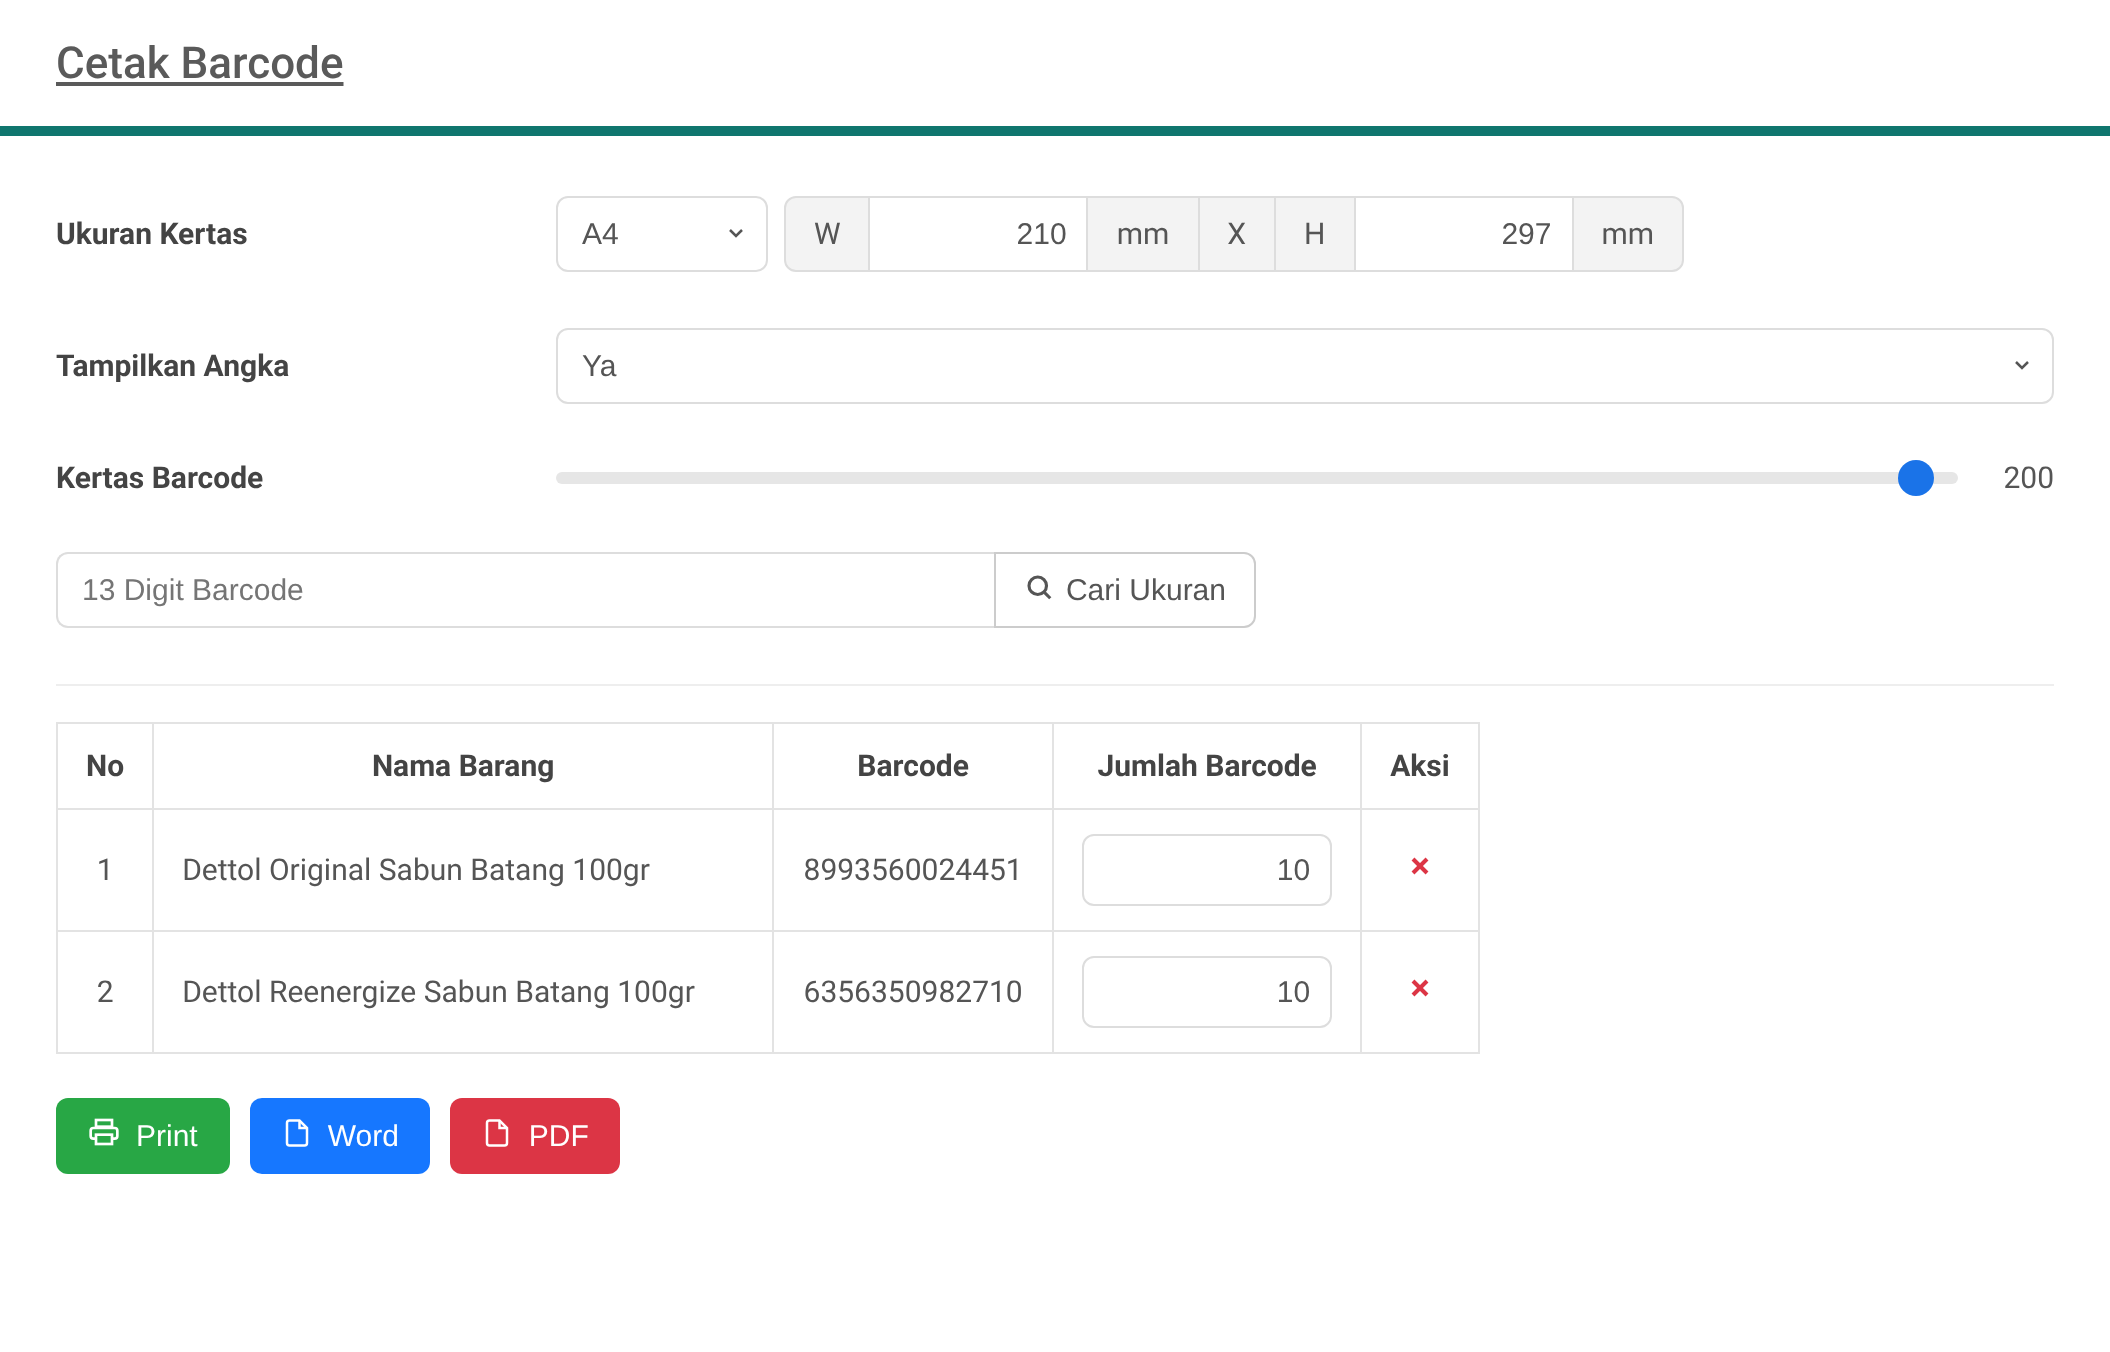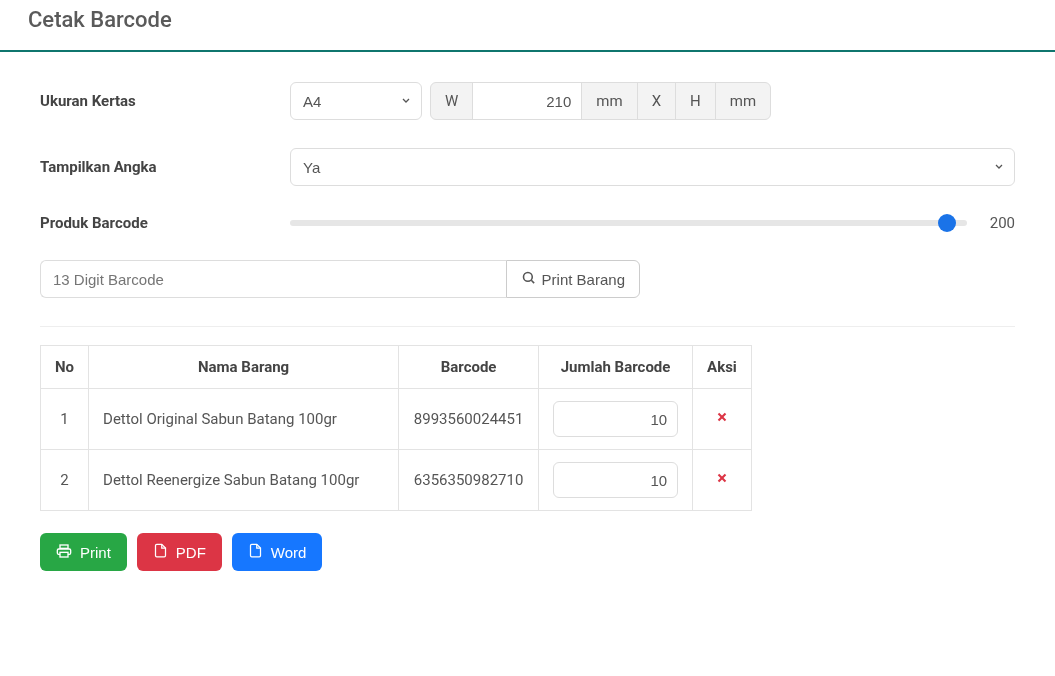--- a/index.html
+++ b/index.html
@@ -1,24 +1,24 @@
 <!DOCTYPE html>
 <html><head>
 <meta charset="utf-8">
 <style>
 * { box-sizing: border-box; margin: 0; padding: 0; }
 body { font-family: -apple-system, BlinkMacSystemFont, "Segoe UI", Roboto, sans-serif; color: #5a5a5a; background: #fff; }
-.header { padding: 7px 28px 18px; border-bottom: 2px solid #0f766e; }
+.header { padding: 20px 28px 18px; border-bottom: 5px solid #0f766e; text-decoration: underline; }
 .header h1 { font-size: 22px; font-weight: 500; color: #5a5a5a; }
-.content { padding: 30px 40px 20px; }
+.content { padding: 30px 28px 20px; }
 .form-row { display: flex; align-items: center; margin-bottom: 28px; }
 .form-label { width: 250px; font-weight: 700; font-size: 15px; color: #444; flex-shrink: 0; }
 .form-control-wrap { flex: 1; display: flex; align-items: center; gap: 8px; }
 .select-wrap { position: relative; display: inline-block; }
-.select-paper { width: 132px; }
+.select-paper { width: 106px; }
 .select-full { width: 100%; }
 select { width: 100%; height: 38px; padding: 6px 32px 6px 12px; font-size: 15px; border: 1px solid #ddd; border-radius: 6px; background: #fff; appearance: none; color: #555; }
 .chevron-down { position: absolute; right: 10px; top: 50%; transform: translateY(-50%); pointer-events: none; }
 .input-group { display: flex; }
 .input-group > * { border: 1px solid #ddd; height: 38px; display: flex; align-items: center; justify-content: center; }
 .input-group > *:not(:first-child) { margin-left: -1px; }
 .input-group > *:first-child { border-top-left-radius: 6px; border-bottom-left-radius: 6px; }
 .input-group > *:last-child { border-top-right-radius: 6px; border-bottom-right-radius: 6px; }
 .addon { background: #f3f3f3; padding: 0 14px; color: #555; font-size: 15px; justify-content: center; }
 .num-input { width: 110px; padding: 0 10px; font-size: 15px; text-align: right; background: #fff; color: #555; }
@@ -66,20 +66,23 @@
         </span>
       </div>
       <div class="input-group">
         <span class="addon">W</span>
         <span class="num-input">
           <input type="text" value="210" style="">
         </span>
         <span class="addon">mm</span>
         <span class="addon">X</span>
         <span class="addon">H</span>
+        <span class="num-input">
+          <input type="text" value="297" style="">
+        </span>
         <span class="addon">mm</span>
       </div>
     </div>
   </div>
 
   <div class="form-row">
     <div class="form-label">Tampilkan Angka</div>
     <div class="form-control-wrap">
       <div class="select-wrap select-full" style="flex:1;border-radius:18px;">
         <select>
@@ -88,41 +91,41 @@
         <span class="chevron-down">
           <svg width="12" height="12" viewBox="0 0 24 24" fill="none" stroke="#555" stroke-width="2.5">
               <polyline points="6 9 12 15 18 9"></polyline>
             </svg>
         </span>
       </div>
     </div>
   </div>
 
   <div class="form-row">
-    <div class="form-label">Produk Barcode</div>
+    <div class="form-label">Kertas Barcode</div>
     <div class="slider-wrap">
       <div class="slider-track">
         <div class="slider-thumb" id="tinggi-thumb" style="left: 97%;"></div>
       </div>
       <div class="slider-val">200</div>
     </div>
   </div>
 
 
   <div class="form-row">
     <div class="produk-group">
       <input class="produk-input" type="text" placeholder="13 Digit Barcode" style="">
       <button class="cari-btn">
         <span>
           <svg width="15" height="15" viewBox="0 0 24 24" fill="none" stroke="#555" stroke-width="2.5">
               <circle cx="11" cy="11" r="7"></circle>
               <line x1="21" y1="21" x2="16.5" y2="16.5"></line>
             </svg>
         </span>
-        <span>Print Barang</span>
+        <span>Cari Ukuran</span>
       </button>
     </div>
   </div>
 
   <hr class="sep">
 
   <table>
     <thead>
       <tr>
         <th>No</th>
@@ -164,33 +167,33 @@
     <button class="btn btn-green">
       <span>
         <svg width="16" height="16" viewBox="0 0 24 24" fill="none" stroke="#fff" stroke-width="2">
             <rect x="6" y="3" width="12" height="5"></rect>
             <path d="M6 17H4a2 2 0 0 1-2-2v-4a2 2 0 0 1 2-2h16a2 2 0 0 1 2 2v4a2 2 0 0 1-2 2h-2"></path>
             <rect x="6" y="14" width="12" height="7"></rect>
           </svg>
       </span>
       <span>Print</span>
     </button>
+    <button class="btn btn-blue">
+      <span>
+        <svg width="15" height="15" viewBox="0 0 24 24" fill="none" stroke="#fff" stroke-width="2">
+            <path d="M14 2H6a2 2 0 0 0-2 2v16a2 2 0 0 0 2 2h12a2 2 0 0 0 2-2V8z"></path>
+            <polyline points="14 2 14 8 20 8"></polyline>
+          </svg>
+      </span>
+      <span>Word</span>
+    </button>
     <button class="btn btn-red">
       <span>
         <svg width="15" height="15" viewBox="0 0 24 24" fill="none" stroke="#fff" stroke-width="2">
             <path d="M14 2H6a2 2 0 0 0-2 2v16a2 2 0 0 0 2 2h12a2 2 0 0 0 2-2V8z"></path>
             <polyline points="14 2 14 8 20 8"></polyline>
           </svg>
       </span>
       <span>PDF</span>
     </button>
-    <button class="btn btn-blue">
-      <span>
-        <svg width="15" height="15" viewBox="0 0 24 24" fill="none" stroke="#fff" stroke-width="2">
-            <path d="M14 2H6a2 2 0 0 0-2 2v16a2 2 0 0 0 2 2h12a2 2 0 0 0 2-2V8z"></path>
-            <polyline points="14 2 14 8 20 8"></polyline>
-          </svg>
-      </span>
-      <span>Word</span>
-    </button>
   </div>
 
 </div>
 
 </body></html>

